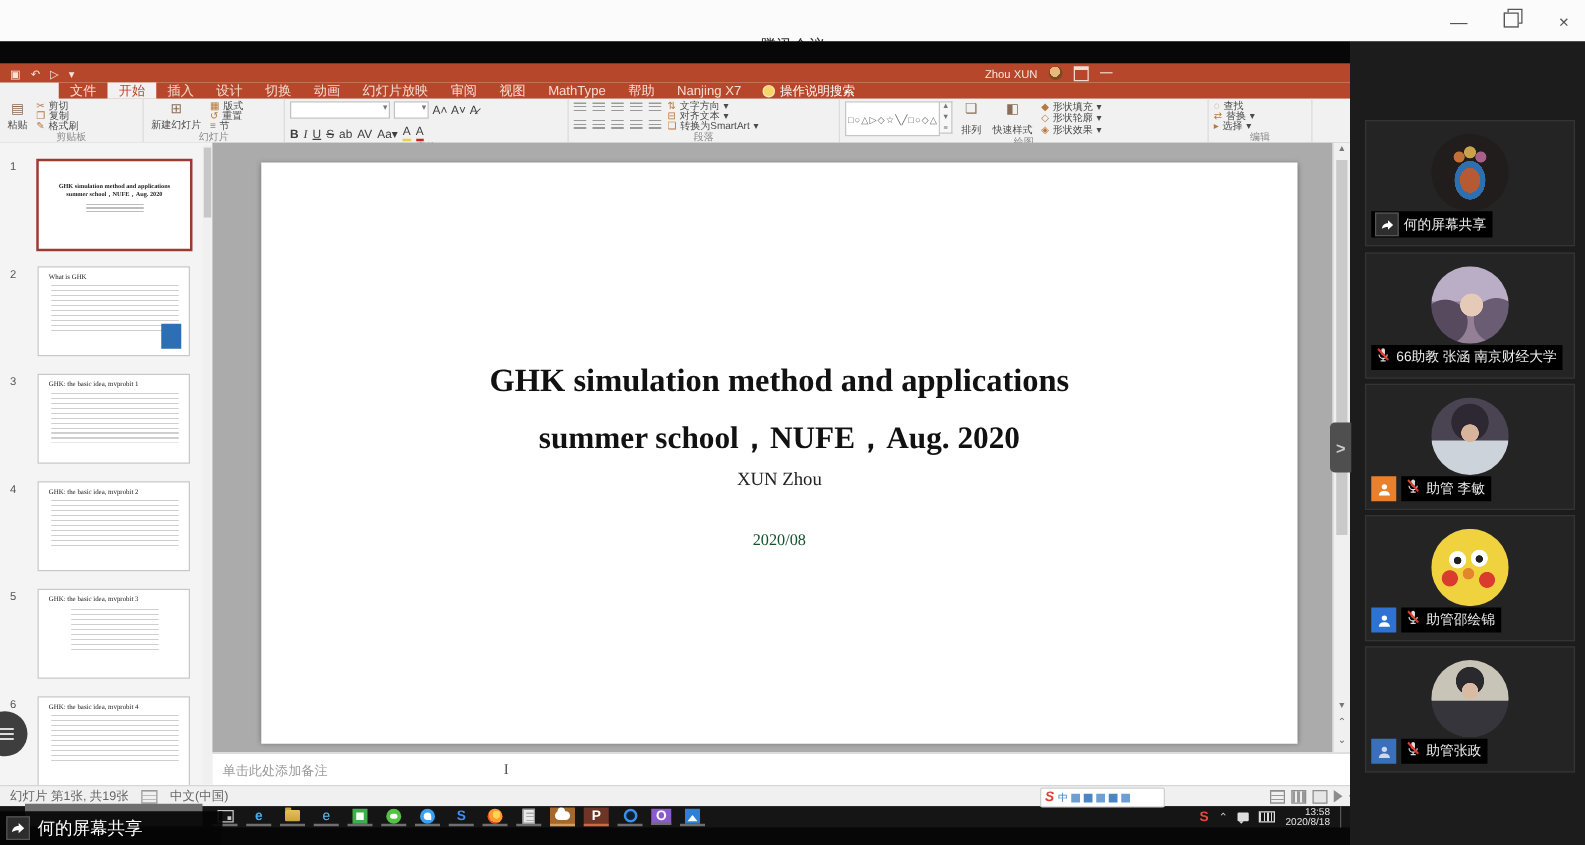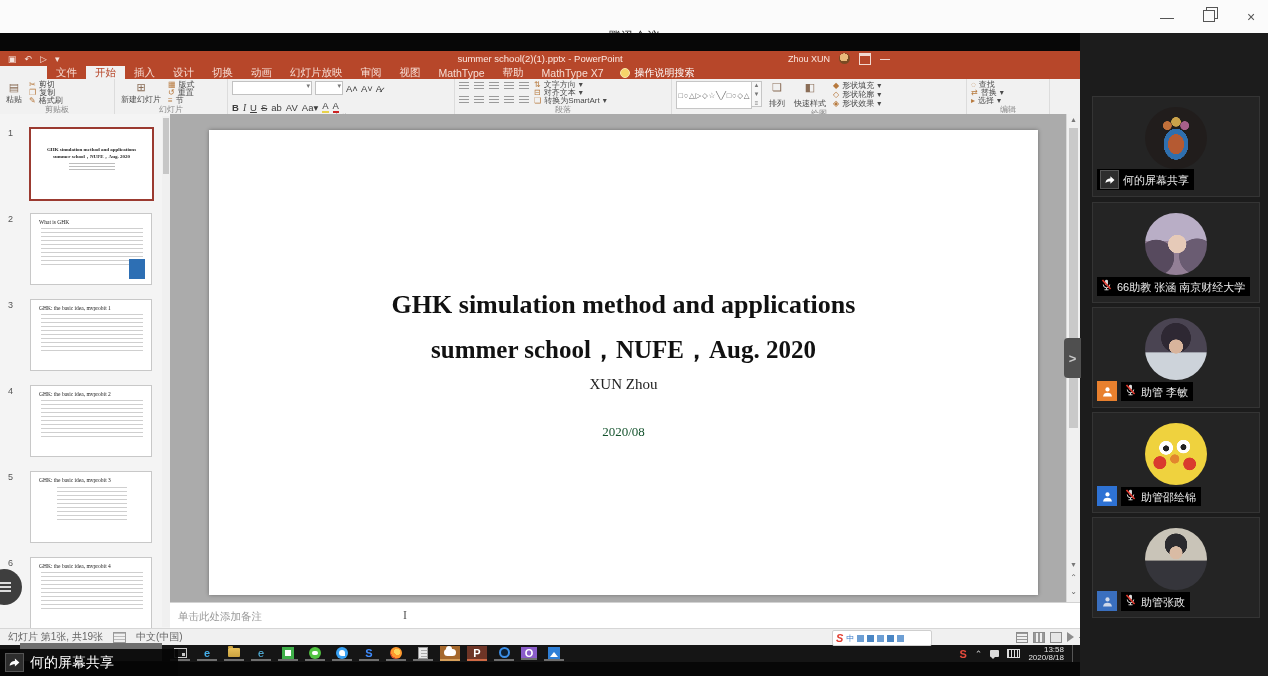--- a/index.html
+++ b/index.html
@@ -189,42 +189,41 @@
 
     <div id="ppt">
 
       <div id="ppt-titlebar">
         <div class="qat">
           <span>▣</span>
           <span>↶</span>
           <span>▷</span>
           <span>▾</span>
         </div>
-        <div id="ppt-doc-title">summer school(2)(1).pptx - PowerPoint</div>
         <div id="ppt-tb-right">
           <span id="ppt-account">Zhou XUN</span>
           <span id="ppt-avatar"></span>
           <span class="rib-opt"></span>
           <span id="ppt-min">—</span>
         </div>
       </div>
 
       <div id="ribbon-tabs">
         <div class="tab">文件</div>
         <div class="tab active">开始</div>
         <div class="tab">插入</div>
         <div class="tab">设计</div>
         <div class="tab">切换</div>
         <div class="tab">动画</div>
         <div class="tab">幻灯片放映</div>
         <div class="tab">审阅</div>
         <div class="tab">视图</div>
         <div class="tab">MathType</div>
         <div class="tab">帮助</div>
-        <div class="tab">MathType X7</div>
+        <div class="tab">Nanjing X7</div>
         <div class="search-tab">
           <span class="bulb"></span>
           <span>操作说明搜索</span>
         </div>
       </div>
 
       <div id="ribbon">
         <div class="rgroup" style="width:106px">
           <div class="ritems">
             <div class="rbig">

